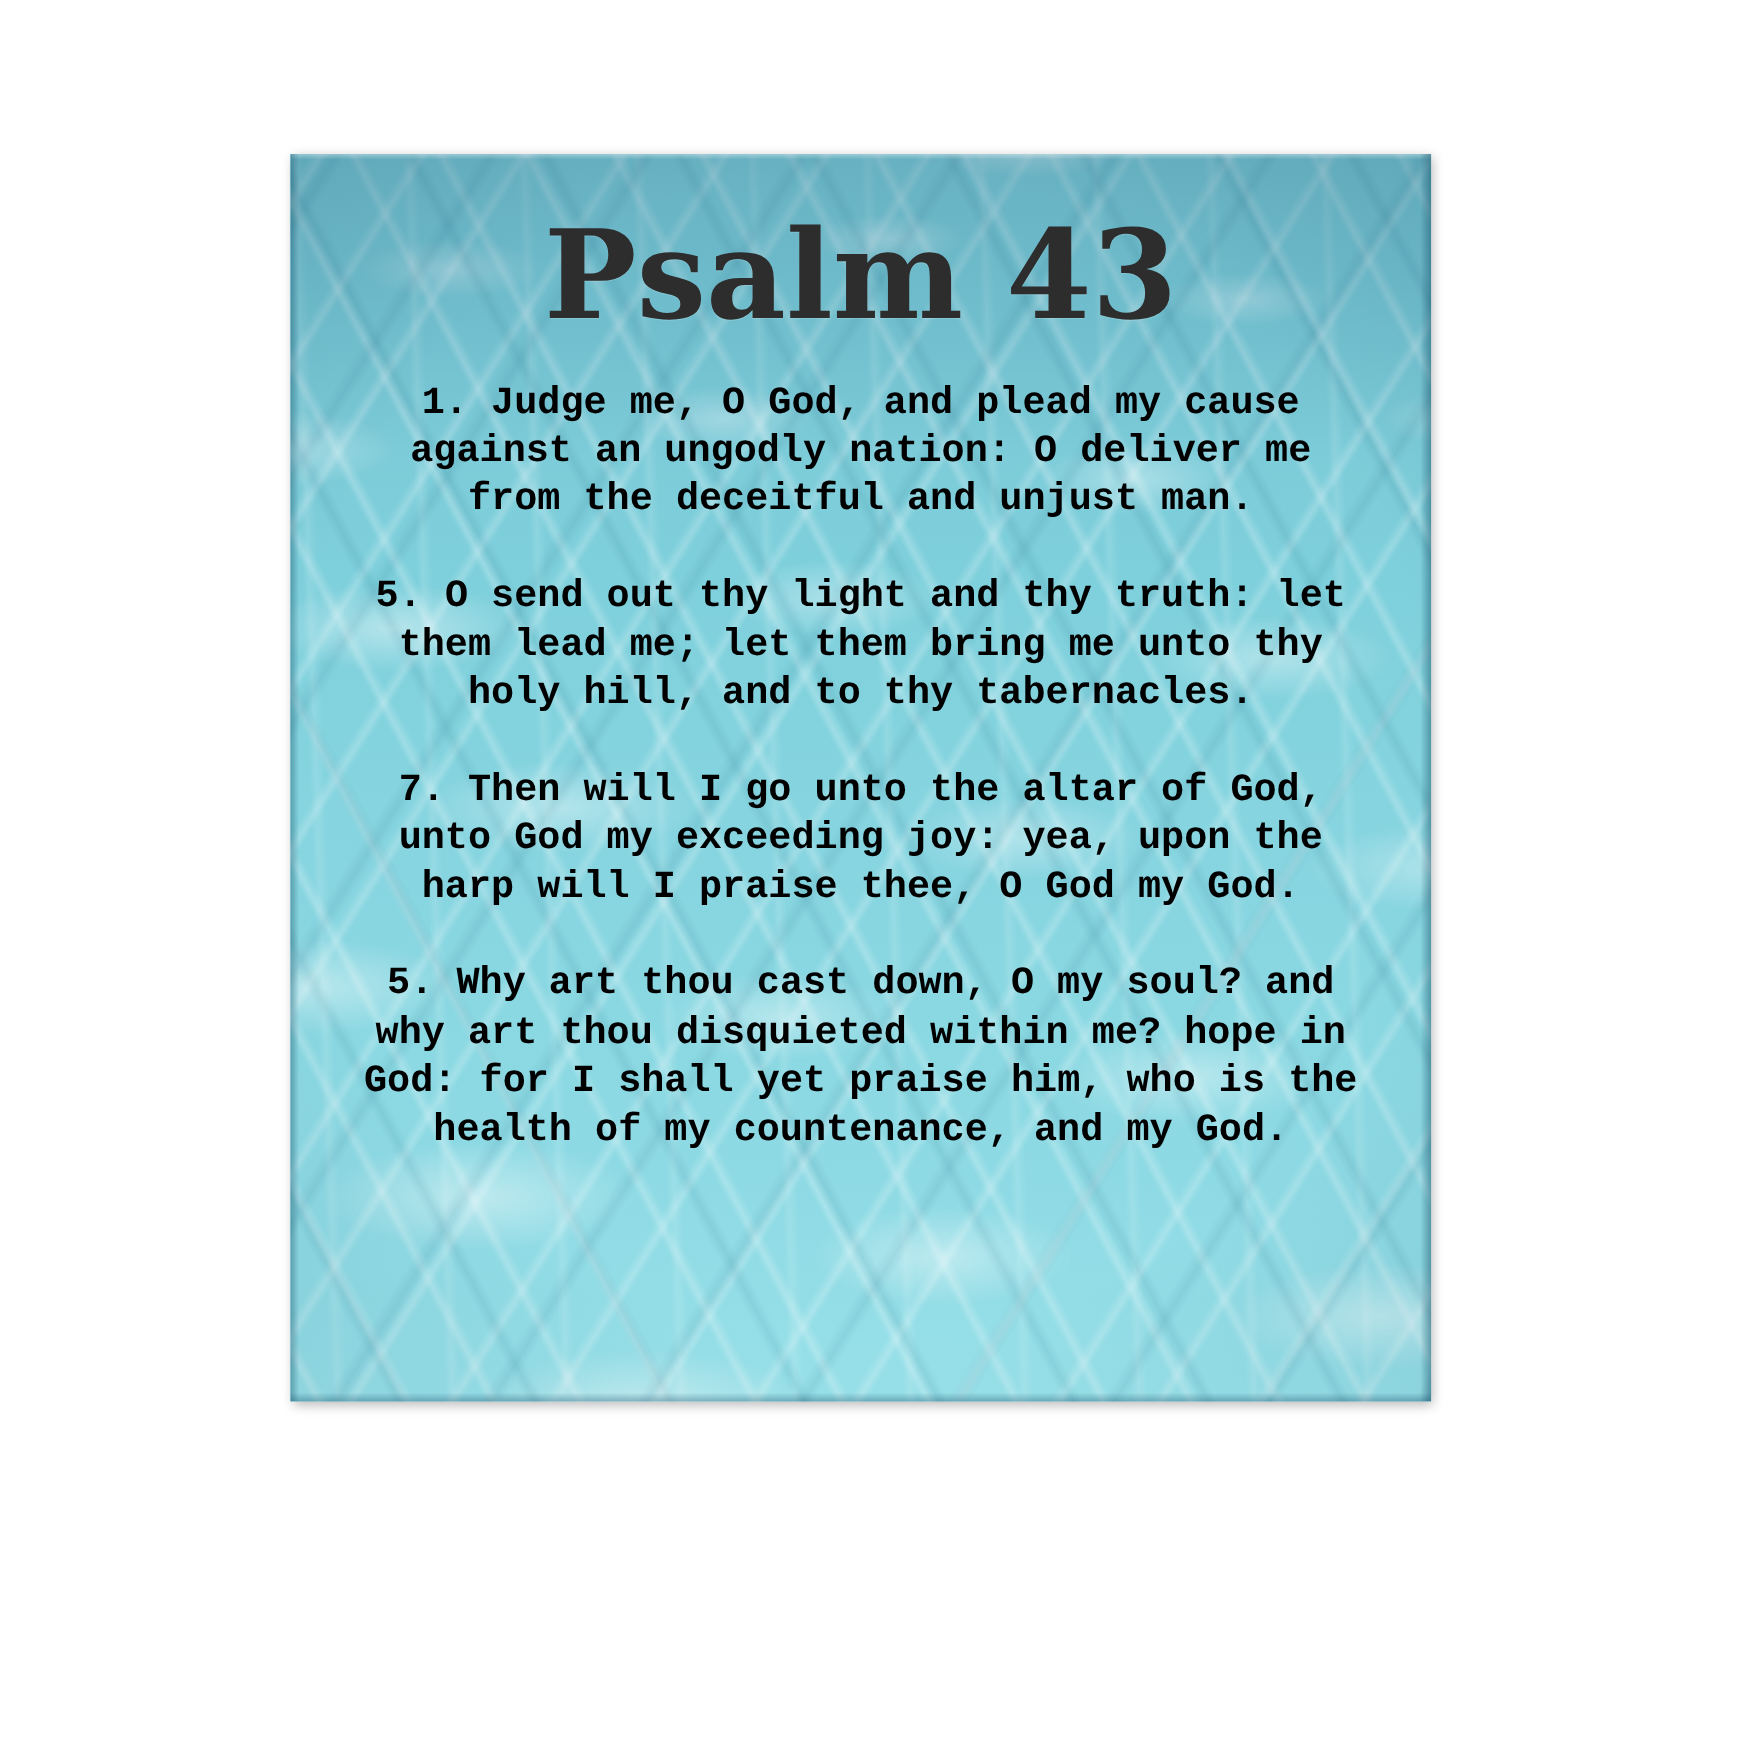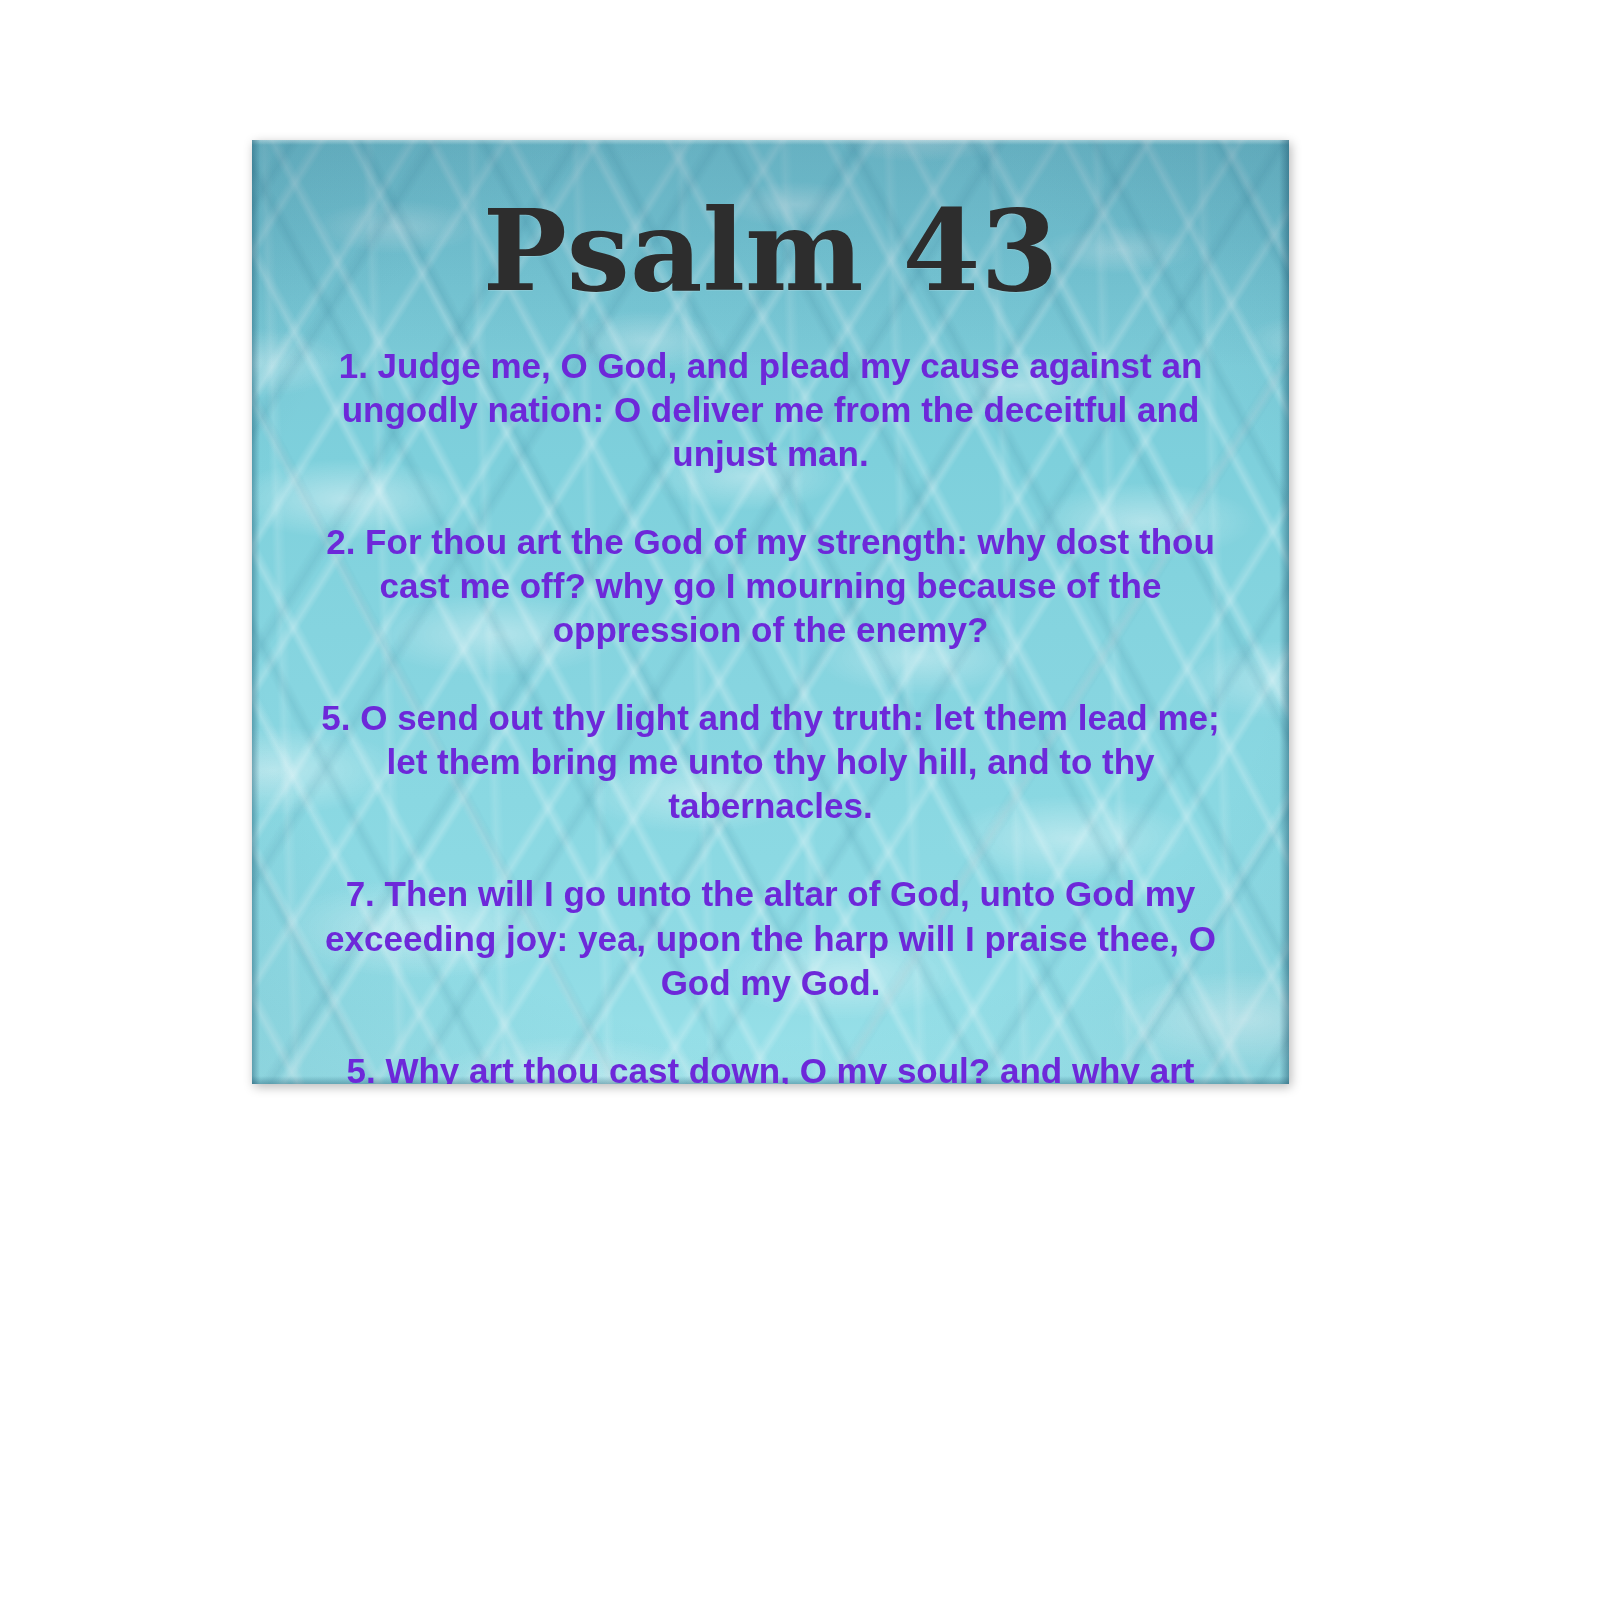--- a/index.html
+++ b/index.html
@@ -15,24 +15,24 @@
     position: relative;
     width: 1600px;
     height: 1600px;
     background: #ffffff;
     overflow: hidden;
   }
 
   
   .canvas-art {
     position: absolute;
-    left: 252px;
+    left: 264px;
     top: 140px;
     width: 1037px;
-    height: 944px;
+    height: 1134px;
     overflow: hidden;
     background: #6fc6d6;
     box-shadow: 2px 3px 10px rgba(0,0,0,0.28);
   }
 
   
   .water-base {
     position: absolute;
     inset: 0;
     background:
@@ -194,25 +194,25 @@
     text-shadow: 0 1px 0 rgba(255,255,255,0.15);
   }
 
   .verses {
     margin: 0;
     padding: 0;
     list-style: none;
   }
 
   .verse {
-    font-family: Liberation Sans, sans-serif;
+    font-family: Liberation Mono, monospace;
     font-weight: 700;
     font-size: 35px;
     line-height: 1.26;
-    color: #6d28d9;
+    color: #000000;
     margin: 0 0 44px 0;
     padding: 0 14px;
     text-align: center;
   }
 
   .verse:last-child {
     margin-bottom: 0;
   }
 </style>
 </head>
@@ -234,21 +234,20 @@
     <div class="canvas-edge-left"></div>
     <div class="canvas-edge-right"></div>
     <div class="canvas-edge-bottom"></div>
 
     <div class="text-layer">
 
       <h1 class="poster-title">Psalm 43</h1>
 
       <ol class="verses">
         <li class="verse">1. Judge me, O God, and plead my cause against an ungodly nation: O deliver me from the deceitful and unjust man.</li>
-        <li class="verse">2. For thou art the God of my strength: why dost thou cast me off? why go I mourning because of the oppression of the enemy?</li>
         <li class="verse">5. O send out thy light and thy truth: let them lead me; let them bring me unto thy holy hill, and to thy tabernacles.</li>
         <li class="verse">7. Then will I go unto the altar of God, unto God my exceeding joy: yea, upon the harp will I praise thee, O God my God.</li>
         <li class="verse">5. Why art thou cast down, O my soul? and why art thou disquieted within me? hope in God: for I shall yet praise him, who is the health of my countenance, and my God.</li>
       </ol>
 
     </div>
   </div>
 </div>
 
 </body></html>

